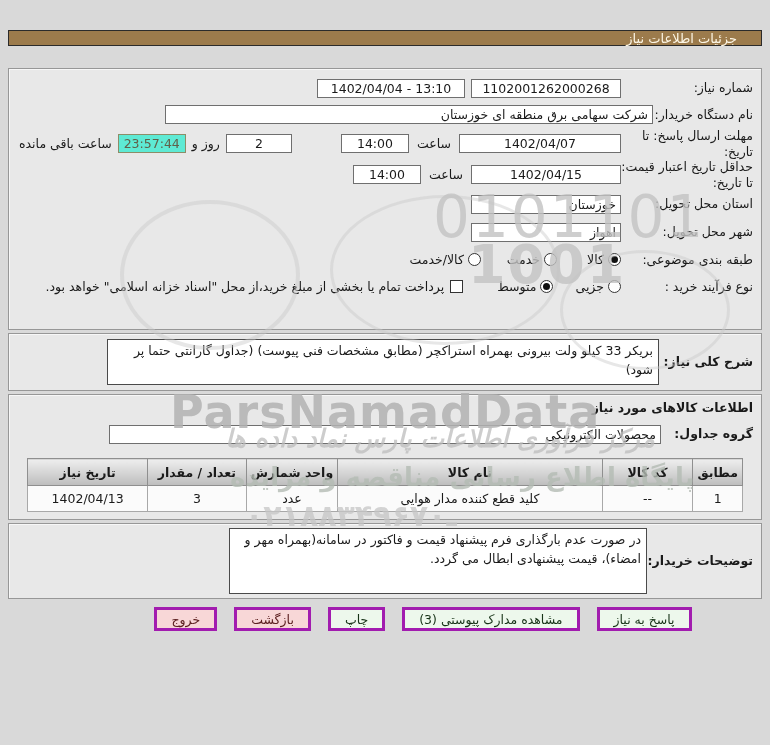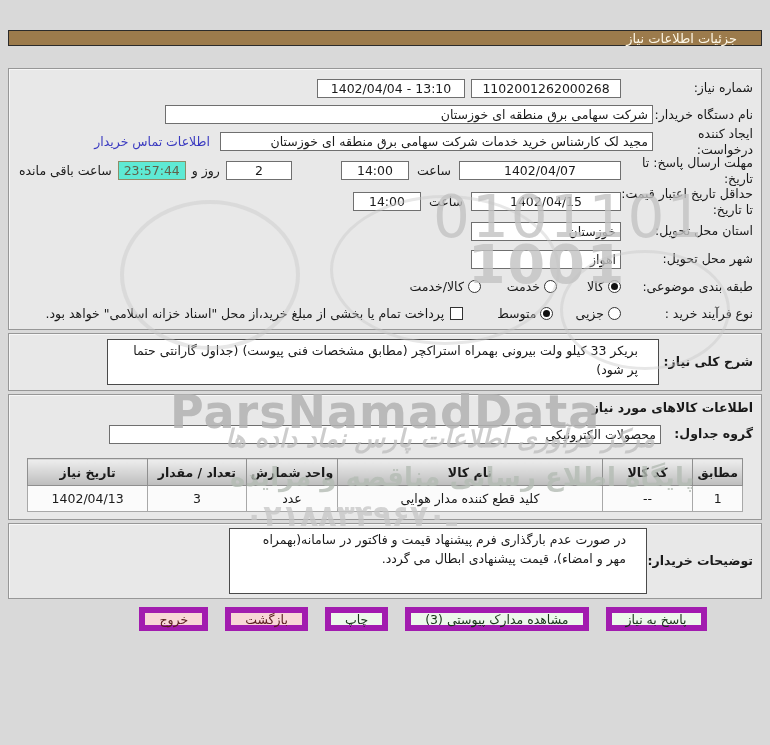--- a/index.html
+++ b/index.html
@@ -38,38 +38,38 @@
   .link { color:#3a3ac0; cursor:pointer; white-space:nowrap; }
   .radio {
     width:13px; height:13px; border:1px solid #333; border-radius:50%;
     background:#fff; display:inline-flex; align-items:center; justify-content:center;
     margin-left:4px; flex:0 0 13px;
   }
   .radio.sel::after { content:""; width:7px; height:7px; background:#111; border-radius:50%; }
   .chk { width:13px; height:13px; border:1px solid #333; background:#fff; margin-left:6px; flex:0 0 13px; }
   .opt { display:flex; align-items:center; margin-left:26px; }
   .tarea {
-    background:#fff; border:1px solid #4a4a4a; padding:2px 20px;
+    background:#fff; border:1px solid #4a4a4a; padding:2px 5px;
     font-size:12.5px; line-height:1.5; overflow:hidden; text-align:right;
   }
   table.items {
     width:716px; margin:12px auto 0 auto; border-collapse:collapse;
     background:#fbfbfb; font-size:12.5px;
   }
   table.items th {
     background:linear-gradient(#eeeeee,#bdbdbd); border:1px solid #8f8f8f;
     height:27px; font-weight:bold; padding:0 4px;
   }
   table.items td { border:1px solid #a8a8a8; height:26px; text-align:center; padding:0 4px; }
   .btnbar {
     position:absolute; top:607px; right:0; left:0;
     display:flex; justify-content:center; gap:17px; transform:translateX(38px);
   }
   .btn {
-    height:24px; border:6px solid #a21caf; display:flex; align-items:center;
+    height:24px; border:3px solid #a21caf; display:flex; align-items:center;
     justify-content:center; padding:0 14px; font-size:12.5px; cursor:pointer;
     white-space:nowrap;
   }
   .btn.green { background:#edf8ec; color:#173317; }
   .btn.pink  { background:#f8d7d7; color:#5c2020; }
   .timer { background:#5eead4; border-color:#8d8d68; color:#61614a; }
   
   .wm { position:absolute; pointer-events:none; z-index:10; }
   .wm-brand { top:385px; left:170px; font-size:46px; font-weight:bold; color:#b2b2b2; letter-spacing:1px; opacity:.85; direction:ltr; }
   .wm-tag { top:424px; left:185px; font-size:25px; font-weight:bold; font-style:italic; color:#bdbdbd; opacity:.75; width:470px; text-align:right; }
@@ -97,25 +97,20 @@
       <span class="lbl lblA">شماره نیاز:</span>
       <div class="inp ctr ltr" style="width:150px">1102001262000268</div>
       <div class="inp ctr ltr" style="width:148px; margin-right:6px">1402/04/04 - 13:10</div>
     </div>
 
     <div class="row" style="height:27px">
       <span class="lbl lblB">نام دستگاه خریدار:</span>
       <div class="inp" style="width:488px">شرکت سهامی برق منطقه ای خوزستان</div>
     </div>
 
-    <div class="row" style="height:27px">
-      <span class="lbl lblB">ایجاد کننده درخواست:</span>
-      <div class="inp" style="width:433px">مجید لک کارشناس خرید خدمات شرکت سهامی برق منطقه ای خوزستان</div>
-      <span class="link" style="margin-right:10px">اطلاعات تماس خریدار</span>
-    </div>
 
     <div class="row" style="height:31px">
       <span class="lbl lblA">مهلت ارسال پاسخ: تا تاریخ:</span>
       <div class="inp ctr ltr" style="width:162px">1402/04/07</div>
       <span class="lbl" style="margin:0 8px">ساعت</span>
       <div class="inp ctr ltr" style="width:68px">14:00</div>
       <div class="row" style="margin-right:auto">
         <div class="inp ctr ltr" style="width:66px">2</div>
         <span class="lbl" style="margin:3px 6px">روز و</span>
         <div class="inp ctr ltr timer" style="width:68px">23:57:44</div>

